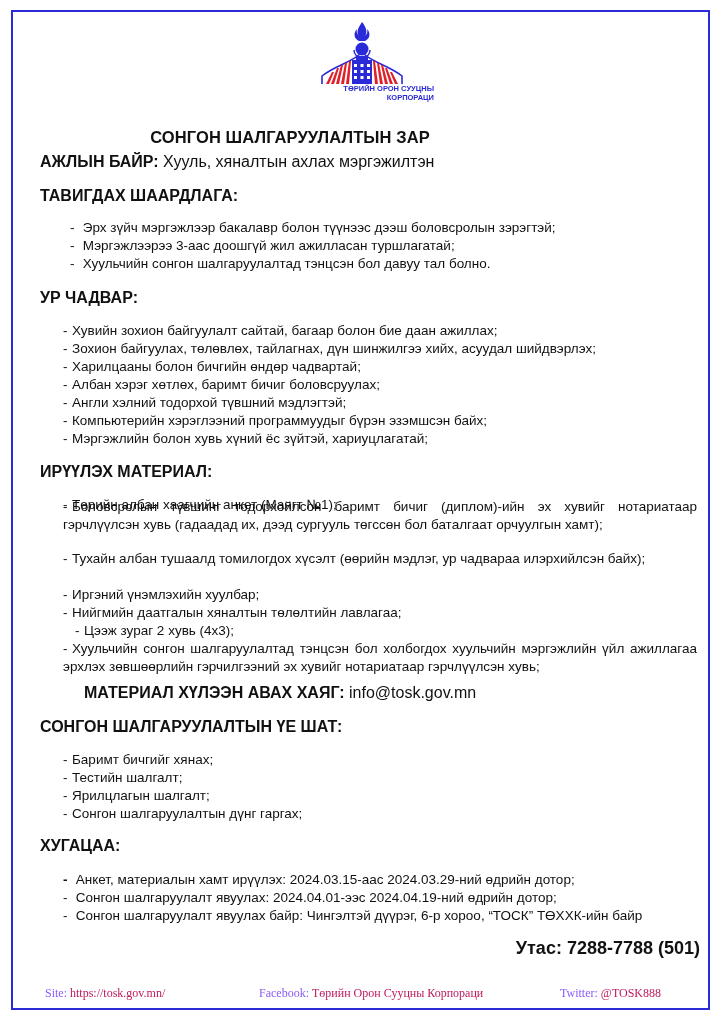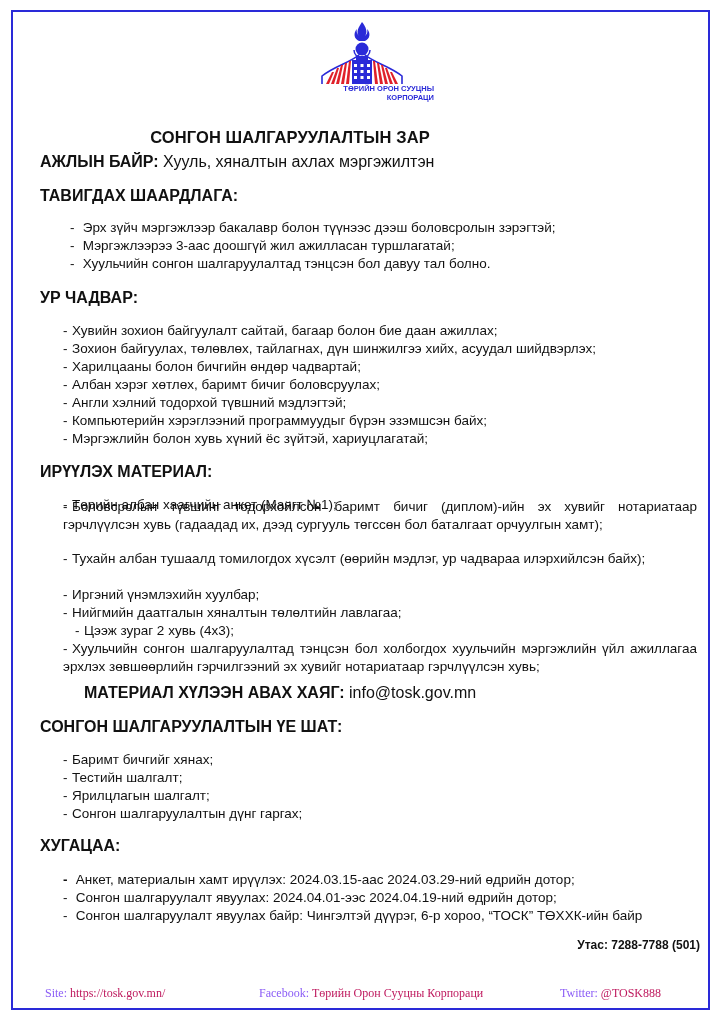--- a/index.html
+++ b/index.html
@@ -14,21 +14,21 @@
            font-weight: bold; font-size: 16.5px; letter-spacing: 0.1px; }
   .line { position: absolute; left: 40px; font-size: 16px; white-space: nowrap; }
   .b { font-weight: bold; }
   .head { position: absolute; left: 40px; font-size: 16px; font-weight: bold; white-space: nowrap; }
   .li { position: absolute; font-size: 13.5px; white-space: nowrap; line-height: 18px; }
   .li .dash { display: inline-block; width: 9px; }
   .just { white-space: normal; text-align: justify; text-align-last: left; width: 634px; }
   .footer { position: absolute; top: 986px; font-family: "Liberation Serif", serif; font-size: 12px; white-space: nowrap; }
   .red { color: #8b5cf6; }
   .blue { color: #be185d; }
-  .phone { position: absolute; right: 24px; top: 938px; font-weight: bold; font-size: 12px; }
+  .phone { position: absolute; right: 24px; top: 938px; font-weight: bold; font-size: 18px; }
 </style>
 </head>
 <body>
 
 <div class="frame"></div>
 
 <svg class="logo" viewBox="0 0 100 90">
 
   <path d="M50 8 C46 14 44 18 47 22 C45 20 44 17 45 15 C41 19 42 25 47 27 L53 27 C58 25 59 19 55 15 C56 18 55 20 53 22 C56 18 54 13 50 8 Z" fill="#2a2ad8"></path>
 

